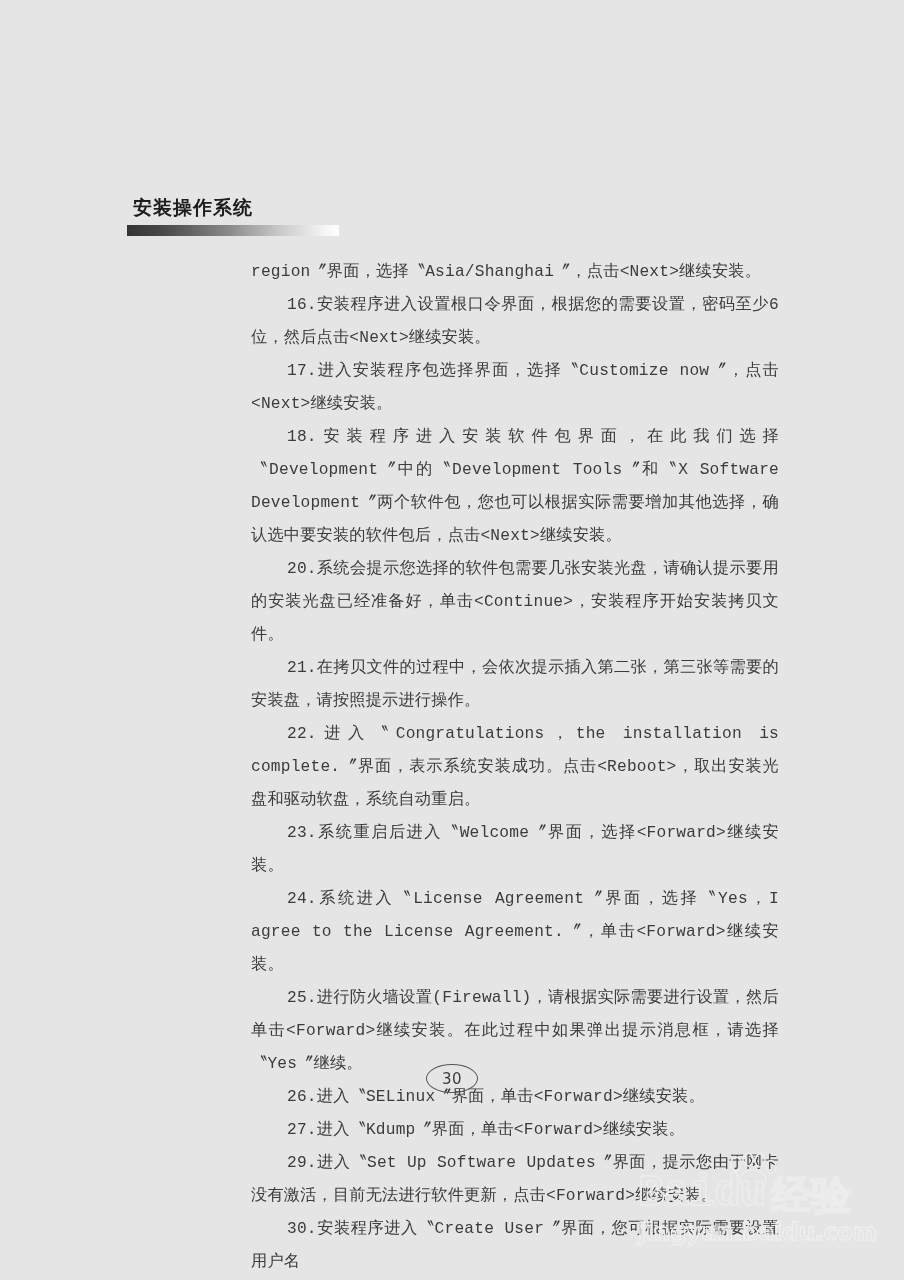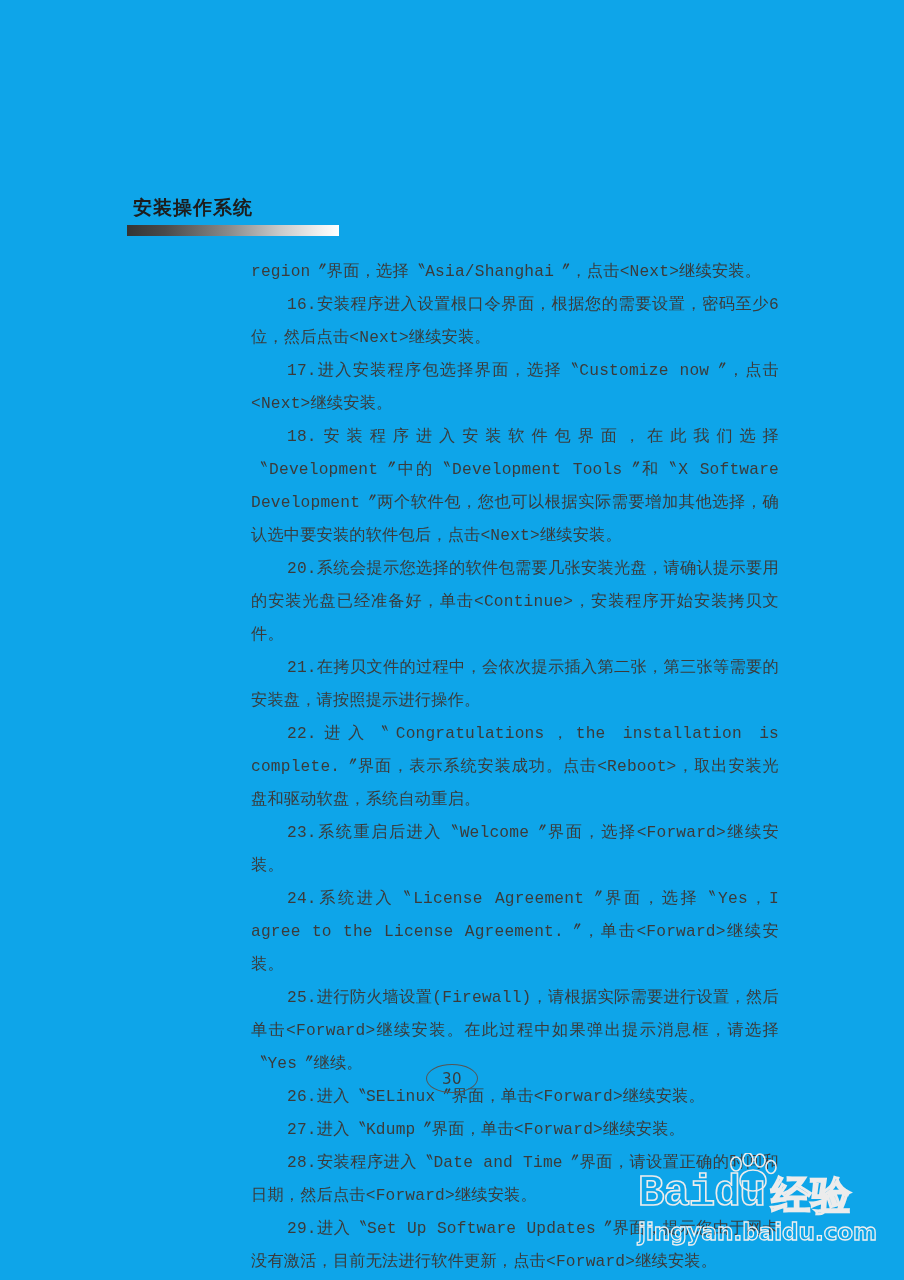--- a/index.html
+++ b/index.html
@@ -13,21 +13,21 @@
     position: relative;
     overflow: hidden;
     font-family: "Liberation Sans", "DejaVu Sans", sans-serif;
     color: #3a3a3a;
     -webkit-font-smoothing: antialiased;
   }
 
   .page {
     position: absolute;
     inset: 0;
-    background: #0ea5e9;
+    background: #e5e5e5;
   }
 
   
   .header-block {
     position: absolute;
     left: 127px;
     top: 196px;
     width: 660px;
   }
   .header-title {
@@ -158,21 +158,20 @@
       <p class="para indent">17.进入安装程序包选择界面，选择〝Customize now〞，点击&lt;Next&gt;继续安装。</p>
       <p class="para indent">18.安装程序进入安装软件包界面，在此我们选择〝Development〞中的〝Development Tools〞和〝X Software Development〞两个软件包，您也可以根据实际需要增加其他选择，确认选中要安装的软件包后，点击&lt;Next&gt;继续安装。</p>
       <p class="para indent">20.系统会提示您选择的软件包需要几张安装光盘，请确认提示要用的安装光盘已经准备好，单击&lt;Continue&gt;，安装程序开始安装拷贝文件。</p>
       <p class="para indent">21.在拷贝文件的过程中，会依次提示插入第二张，第三张等需要的安装盘，请按照提示进行操作。</p>
       <p class="para indent">22.进入〝Congratulations，the installation is complete.〞界面，表示系统安装成功。点击&lt;Reboot&gt;，取出安装光盘和驱动软盘，系统自动重启。</p>
       <p class="para indent">23.系统重启后进入〝Welcome〞界面，选择&lt;Forward&gt;继续安装。</p>
       <p class="para indent">24.系统进入〝License Agreement〞界面，选择〝Yes，I agree to the License Agreement.〞，单击&lt;Forward&gt;继续安装。</p>
       <p class="para indent">25.进行防火墙设置(Firewall)，请根据实际需要进行设置，然后单击&lt;Forward&gt;继续安装。在此过程中如果弹出提示消息框，请选择〝Yes〞继续。</p>
       <p class="para indent">26.进入〝SELinux〞界面，单击&lt;Forward&gt;继续安装。</p>
       <p class="para indent">27.进入〝Kdump〞界面，单击&lt;Forward&gt;继续安装。</p>
-      <p class="para indent">28.安装程序进入〝Date and Time〞界面，请设置正确的时间和日期，然后点击&lt;Forward&gt;继续安装。</p>
       <p class="para indent">29.进入〝Set Up Software Updates〞界面，提示您由于网卡没有激活，目前无法进行软件更新，点击&lt;Forward&gt;继续安装。</p>
       <p class="para indent">30.安装程序进入〝Create User〞界面，您可根据实际需要设置用户名</p>
     </div>
 
   <div class="folio">
     <div class="folio-oval">30</div>
   </div>
 
   <div class="watermark">
     <div class="wm-row">

